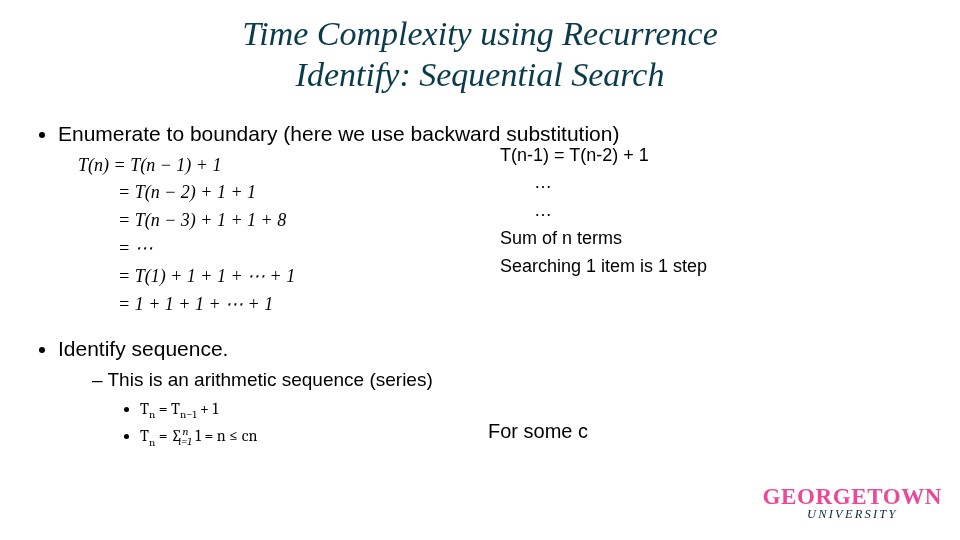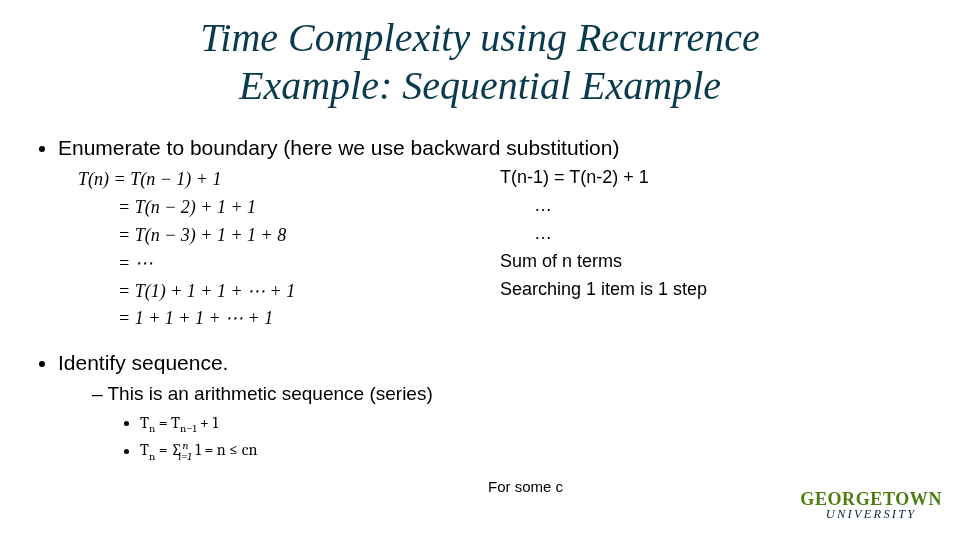--- a/index.html
+++ b/index.html
@@ -8,21 +8,21 @@
     width: 960px;
     height: 540px;
     background: #fff;
     font-family: Arial, Helvetica, sans-serif;
     color: #000;
     overflow: hidden;
   }
   .title {
     font-family: "Palatino Linotype", "Book Antiqua", Palatino, Georgia, serif;
     font-style: italic;
-    font-size: 40px;
+    font-size: 34px;
     text-align: center;
     color: #0a3b4d;
     margin-top: 14px;
     line-height: 1.2;
   }
   .content {
     position: relative;
     padding: 26px 24px 0 36px;
   }
   ul.top {
@@ -39,21 +39,21 @@
     font-family: Liberation Serif, serif;
     font-style: italic;
     font-size: 18px;
     margin: 6px 0 4px 20px;
     line-height: 1.55;
   }
   .eq-row { white-space: nowrap; }
   .right-col {
     position: absolute;
     left: 500px;
-    top: 54px;
+    top: 46px;
     font-size: 18px;
     font-family: Arial, Helvetica, sans-serif;
     line-height: 1.55;
   }
   .right-col .dots { padding-left: 34px; }
   ul.dash {
     list-style: none;
     margin: 8px 0 0 34px;
     padding: 0;
     font-size: 19px;
@@ -66,54 +66,53 @@
   }
   ul.dots > li {
     font-family: "Cambria Math", Cambria, "Times New Roman", serif;
     font-size: 16px;
     line-height: 1.5;
   }
   .for-some {
     position: absolute;
     left: 488px;
     top: 324px;
-    font-size: 15px;
-    margin-top: 44px;
+    font-size: 20px;
   }
   .sigma { font-style: normal; }
   .sub { font-size: 0.7em; vertical-align: sub; }
   .sup { font-size: 0.7em; vertical-align: super; }
   .logo {
     position: absolute;
     right: 18px;
     bottom: 18px;
     text-align: center;
   }
   .logo-top {
     font-family: "Trajan Pro", "Palatino Linotype", Georgia, serif;
-    font-size: 18px;
+    font-size: 23px;
     letter-spacing: 0.6px;
-    color: #4d7c0f;
+    color: #ec4899;
     font-weight: bold;
   }
   .logo-bot {
     font-family: "Trajan Pro", "Palatino Linotype", Georgia, serif;
     font-size: 12.5px;
     letter-spacing: 2.2px;
     color: #0d2b3e;
     font-style: italic;
     margin-top: -3px;
   }
 </style>
 </head>
 <body>
 
 <div class="title">
   <span>Time Complexity using Recurrence</span><br>
-  <span>Example: Sequential Example</span>
+  <span>Identify: Sequential Search</span>
 </div>
 
 <div class="content">
   <ul class="top">
     <li>
       <span class="bullet-text">Enumerate to boundary (here we use backward substitution)</span>
       <div class="eq-block">
         <div class="eq-row">T(n) = T(n − 1) + 1</div>
         <div class="eq-row" style="padding-left:40px">= T(n − 2) + 1 + 1</div>
         <div class="eq-row" style="padding-left:40px">= T(n − 3) + 1 + 1 + 8</div>

